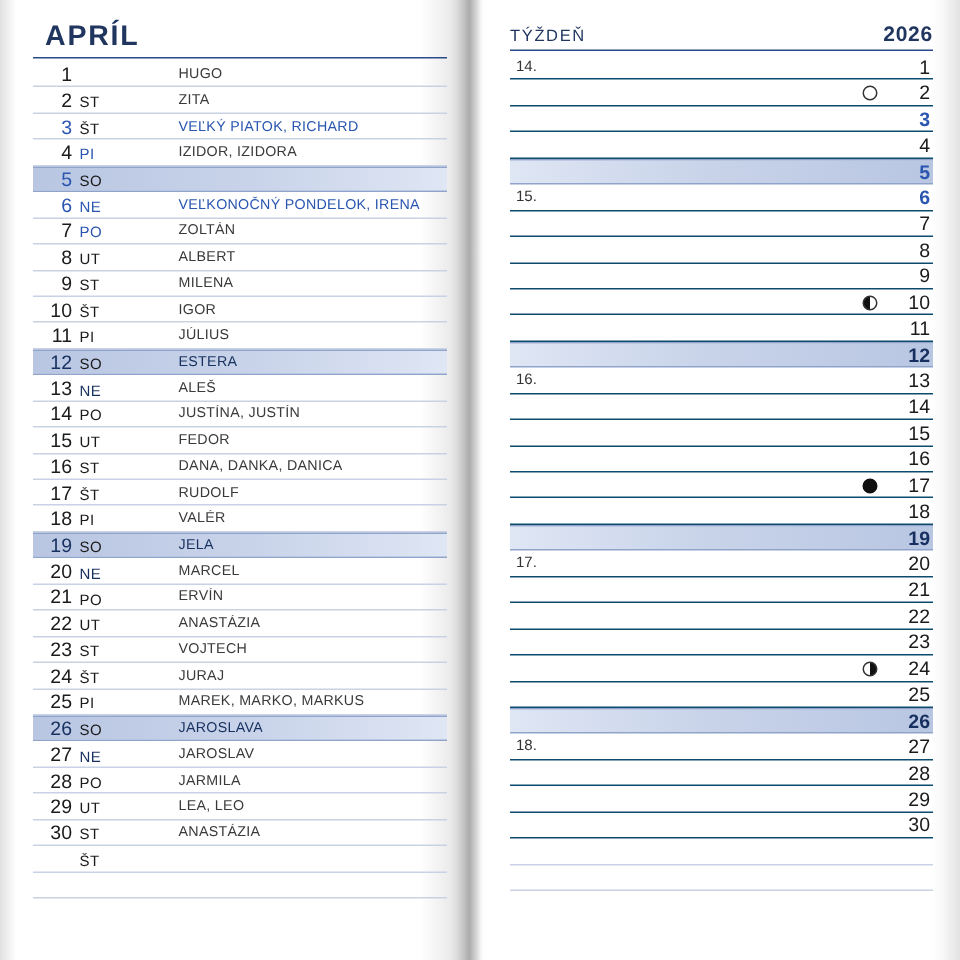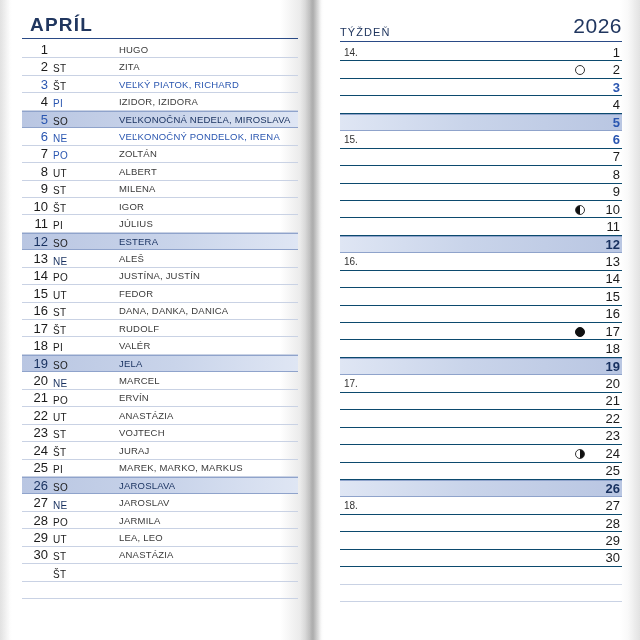--- a/index.html
+++ b/index.html
@@ -57,22 +57,22 @@
     display: flex;
     justify-content: space-between;
     align-items: flex-end;
     font-size: 11px;
     color: #20365f;
     letter-spacing: 1.1px;
     padding-bottom: 3px;
     gap: 16px;
   }
   .right-hdr .year {
-    font-size: 21px;
-    font-weight: normal;
+    font-size: 14px;
+    font-weight: bold;
     letter-spacing: 0.5px;
     text-align: right;
   }
 
   
   .days {
     margin-top: 2px;
   }
   .day-row {
     display: flex;
@@ -227,21 +227,20 @@
           <span class="name">VEĽKÝ PIATOK, RICHARD</span>
         </div>
         <div class="day-row">
           <span class="num">4</span>
           <span class="dow">SO</span>
           <span class="name">IZIDOR, IZIDORA</span>
         </div>
         <div class="day-row sunday holiday">
           <span class="num">5</span>
           <span class="dow">NE</span>
-          <span class="name">VEĽKONOČNÁ NEDEĽA, MIROSLAVA</span>
         </div>
         <div class="day-row holiday">
           <span class="num">6</span>
           <span class="dow">PO</span>
           <span class="name">VEĽKONOČNÝ PONDELOK, IRENA</span>
         </div>
         <div class="day-row">
           <span class="num">7</span>
           <span class="dow">UT</span>
           <span class="name">ZOLTÁN</span>

